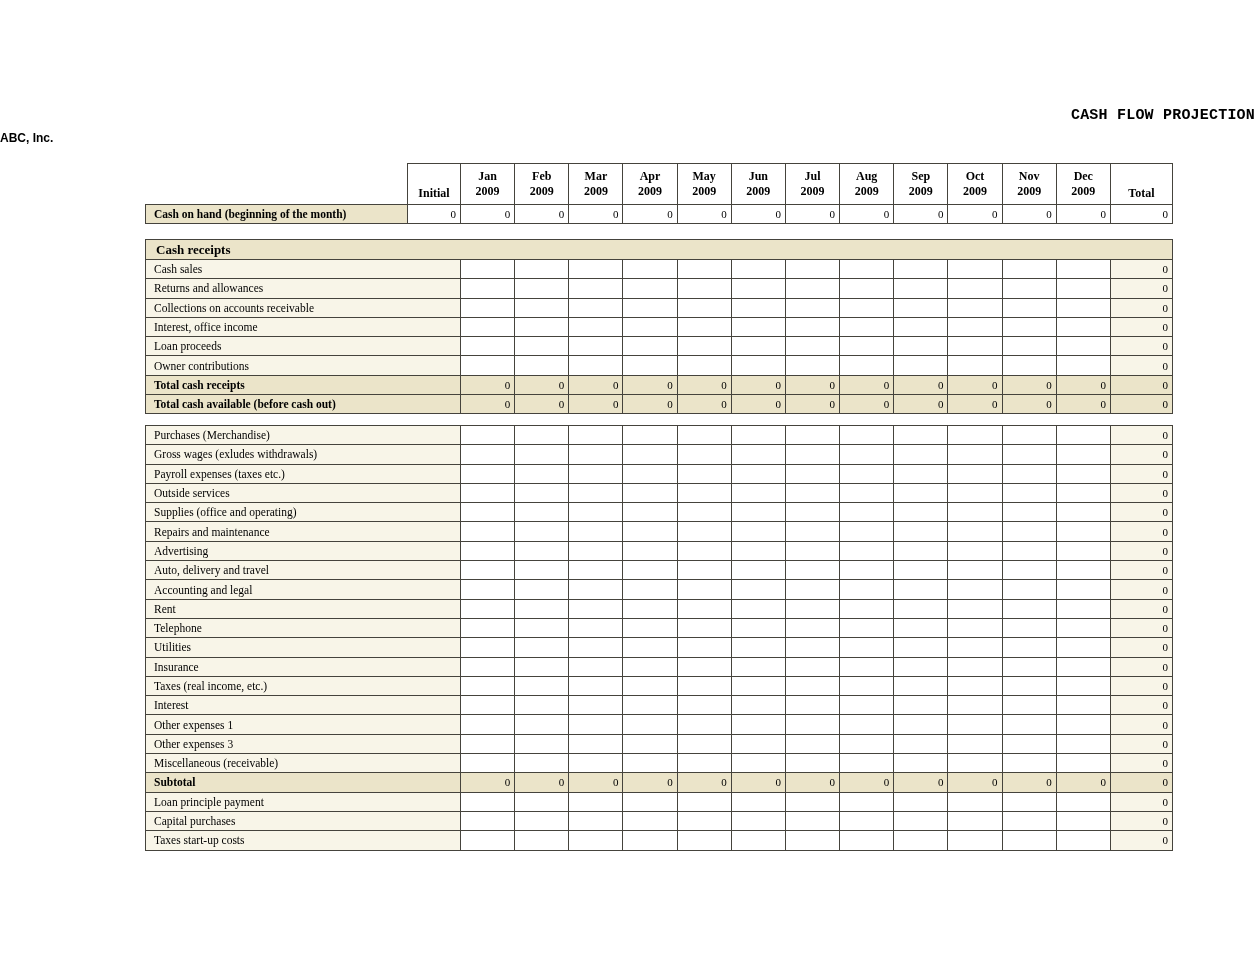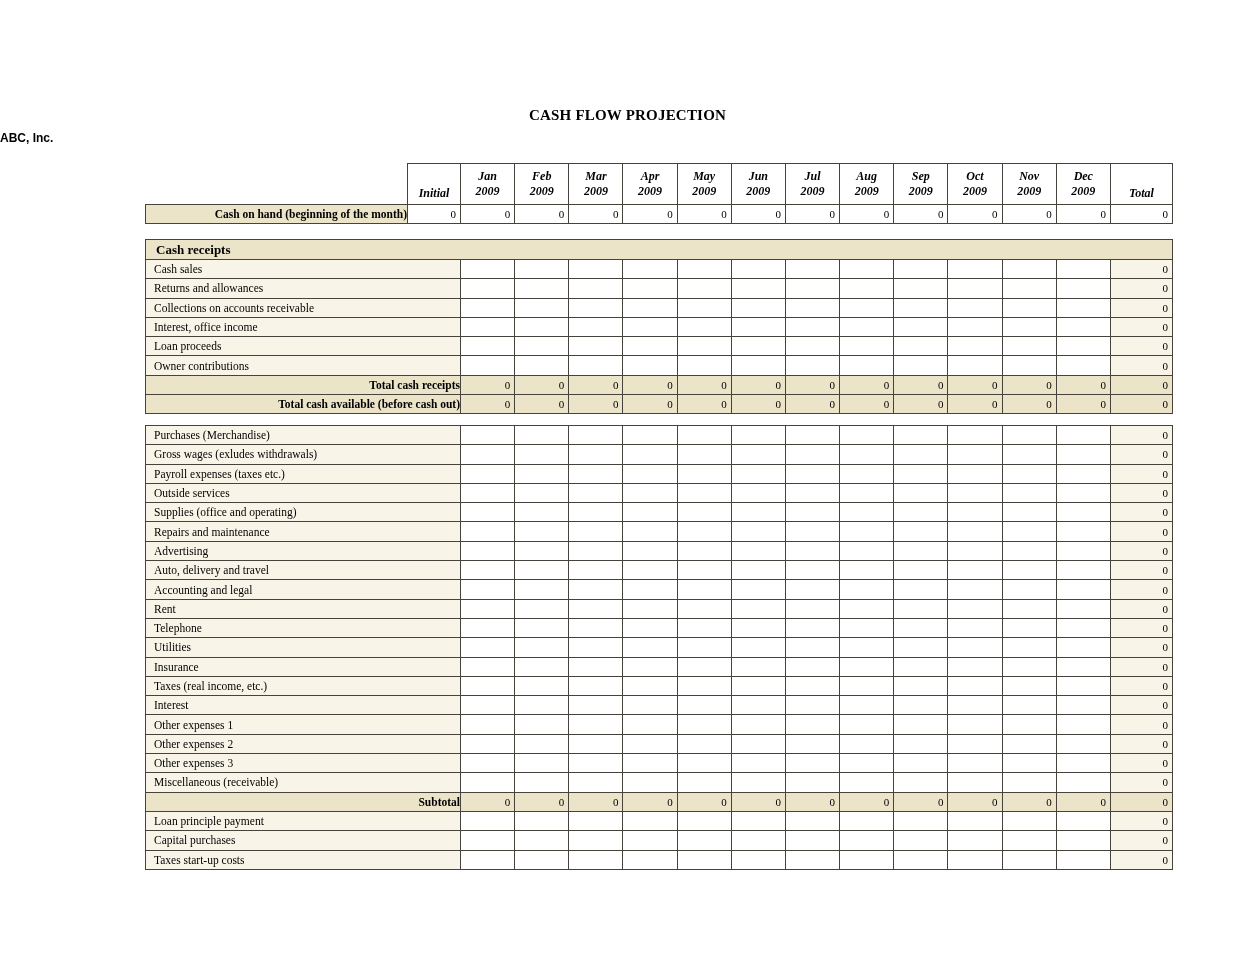--- a/index.html
+++ b/index.html
@@ -3,50 +3,50 @@
 <meta charset="utf-8">
 <style>
   html,body{margin:0;padding:0;}
   body{
     width:1255px;height:970px;background:#ffffff;
     font-family:"Liberation Serif",serif;color:#000;
   }
   .page{position:relative;width:1255px;height:970px;background:#fff;overflow:hidden;}
 
   .title{
-    position:absolute;left:0;right:0;top:107px;text-align:center;
-    font-family:Liberation Serif, serif;font-weight:700;font-size:15px;letter-spacing:.2px;
+    position:absolute;left:0;right:0;top:107px;text-align:right;
+    font-family:Liberation Mono, monospace;font-weight:700;font-size:15px;letter-spacing:.2px;
   }
   .subtitle{
     position:absolute;left:0;right:0;top:131px;text-align:left;
     font-family:"Liberation Sans",sans-serif;font-weight:700;font-size:12px;
   }
 
   table.tbl{position:absolute;border-collapse:collapse;table-layout:fixed;}
   #top-table{left:145px;top:163px;width:1027px;}
   #receipts-table{left:145px;top:239px;width:1027px;}
   #paidout-table{left:145px;top:425px;width:1027px;}
 
   td{
     border:1px solid var(--border,#45433c);
     padding:0;height:18.3px;font-size:11.5px;
     overflow:hidden;white-space:nowrap;background:#fff;
   }
   td.spacer{border:none;background:#fff;}
-  tr.hdr-row td{height:37px;font-style:italic;}
+  tr.hdr-row td{height:37px;}
   td.hc{font-weight:700;font-size:12px;text-align:center;vertical-align:middle;}
   td.hc.bottom{vertical-align:bottom;padding-bottom:3px;}
   .mname,.myear{line-height:15px;}
 
   td.label{text-align:left;padding-left:8px;background:var(--cream,#f8f5e8);}
   td.num{text-align:right;padding-right:4px;font-size:11px;}
   td.blank{background:#fff;}
   td.cream{background:var(--cream,#f8f5e8);}
   td.band{background:var(--band,#ebe4c9);}
-  td.bold{font-weight:700;text-align:right;}
+  td.bold{font-weight:700;}
   td.section{
     background:var(--band,#ebe4c9);font-weight:700;font-size:13px;
     padding-left:10px;height:19px;
   }
   tr.cashrow td{height:18px;}
 </style>
 </head>
 <body>
 
 <div class="page">
@@ -563,36 +563,20 @@
           <td class="blank"></td>
           <td class="blank"></td>
           <td class="blank"></td>
           <td class="blank"></td>
           <td class="blank"></td>
           <td class="blank"></td>
           <td class="blank"></td>
           <td class="num cream">0</td>
         </tr>
         <tr class="data">
-          <td class="label">Other expenses 2</td>
-          <td class="blank"></td>
-          <td class="blank"></td>
-          <td class="blank"></td>
-          <td class="blank"></td>
-          <td class="blank"></td>
-          <td class="blank"></td>
-          <td class="blank"></td>
-          <td class="blank"></td>
-          <td class="blank"></td>
-          <td class="blank"></td>
-          <td class="blank"></td>
-          <td class="blank"></td>
-          <td class="num cream">0</td>
-        </tr>
-        <tr class="data">
           <td class="label">Other expenses 3</td>
           <td class="blank"></td>
           <td class="blank"></td>
           <td class="blank"></td>
           <td class="blank"></td>
           <td class="blank"></td>
           <td class="blank"></td>
           <td class="blank"></td>
           <td class="blank"></td>
           <td class="blank"></td>

